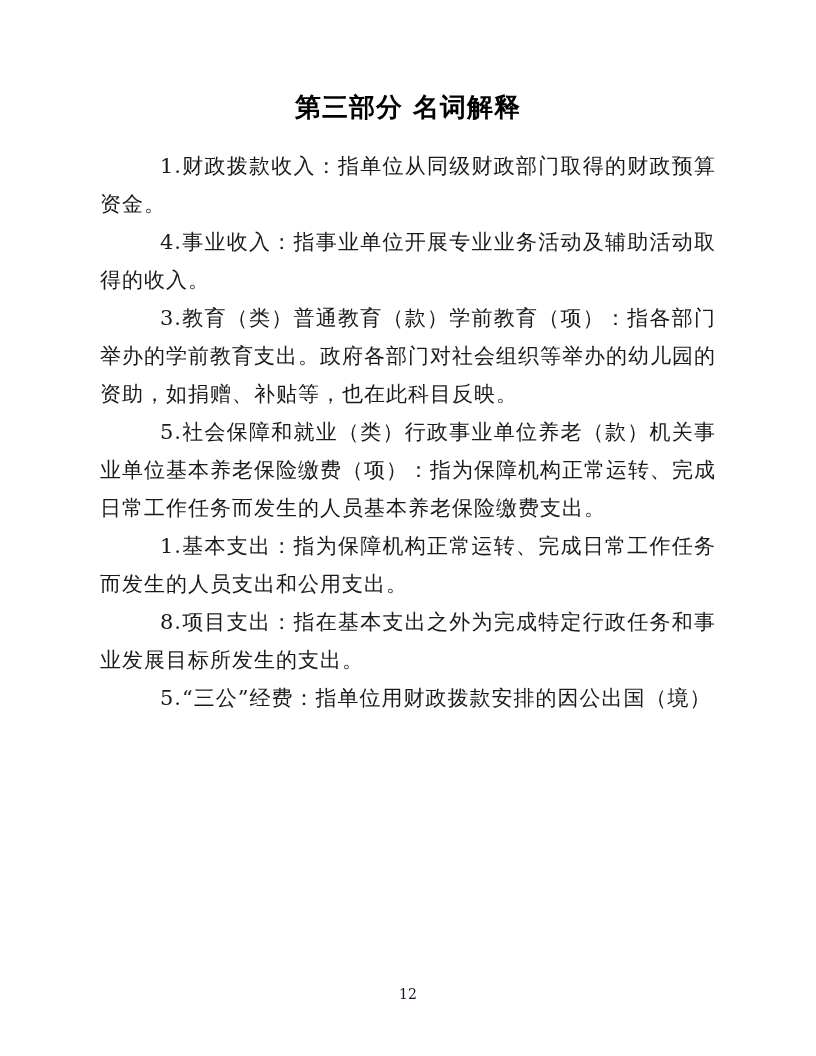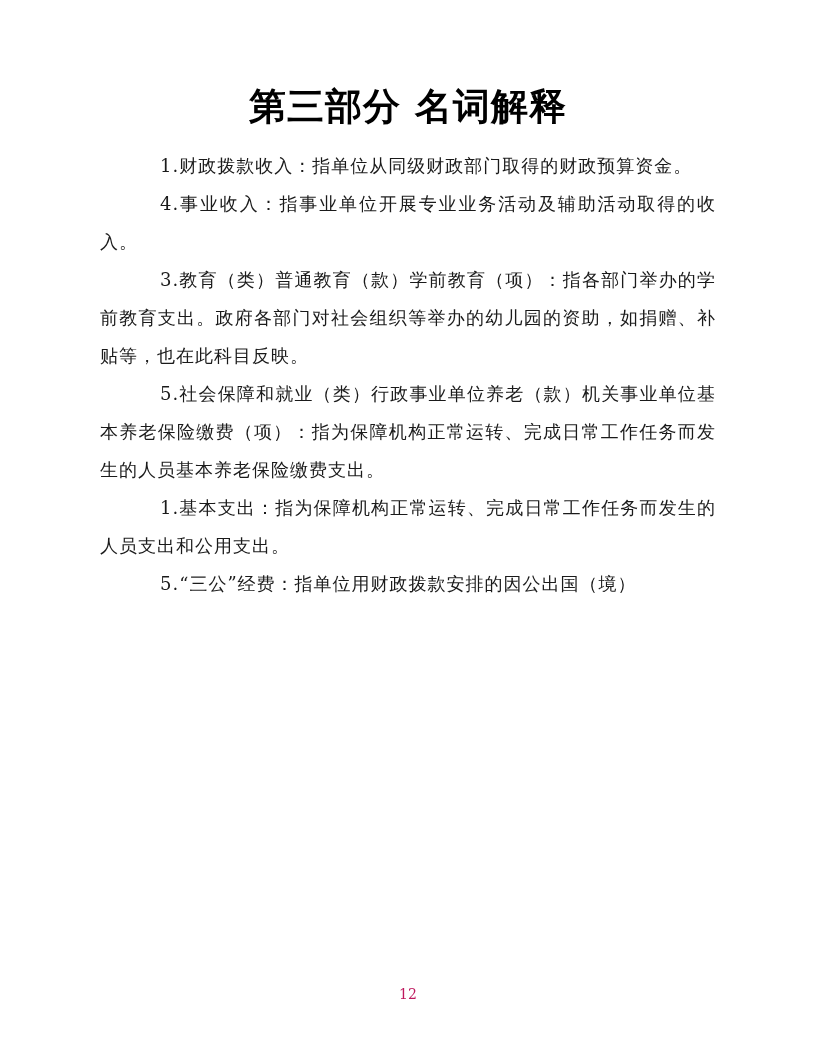--- a/index.html
+++ b/index.html
@@ -16,57 +16,58 @@
   }
   .content {
     position: absolute;
     left: 100px;
     top: 88px;
     width: 616px;
   }
   .doc-title {
     font-family: "DejaVu Sans", "Liberation Sans", sans-serif;
     font-weight: 700;
-    font-size: 37px;
+    font-size: 26px;
     line-height: 38px;
     letter-spacing: 1px;
     text-align: center;
     color: #000000;
     margin: 0 0 21px 0;
   }
   .para {
     margin: 0;
     font-family: "DejaVu Serif", "Liberation Serif", serif;
-    font-size: 18px;
+    font-size: 21px;
     line-height: 38px;
     letter-spacing: 1px;
     color: #1a1a1a;
     text-align: justify;
     text-indent: 60px;
   }
   .page-number {
     position: absolute;
     left: 0;
     top: 986px;
     width: 816px;
     text-align: center;
     font-family: "DejaVu Serif", "Liberation Serif", serif;
     font-size: 14px;
-    color: #be185d;
+    color: #0f172a;
   }
 </style>
 </head>
 <body>
 
 <div class="page">
   <div class="content">
     <h1 class="doc-title">第三部分 名词解释</h1>
 
     <p class="para">1.财政拨款收入：指单位从同级财政部门取得的财政预算资金。</p>
     <p class="para">4.事业收入：指事业单位开展专业业务活动及辅助活动取得的收入。</p>
     <p class="para">3.教育（类）普通教育（款）学前教育（项）：指各部门举办的学前教育支出。政府各部门对社会组织等举办的幼儿园的资助，如捐赠、补贴等，也在此科目反映。</p>
     <p class="para">5.社会保障和就业（类）行政事业单位养老（款）机关事业单位基本养老保险缴费（项）：指为保障机构正常运转、完成日常工作任务而发生的人员基本养老保险缴费支出。</p>
     <p class="para">1.基本支出：指为保障机构正常运转、完成日常工作任务而发生的人员支出和公用支出。</p>
+    <p class="para">8.项目支出：指在基本支出之外为完成特定行政任务和事业发展目标所发生的支出。</p>
     <p class="para">5.“三公”经费：指单位用财政拨款安排的因公出国（境）</p>
   </div>
 
   <div class="page-number">12</div>
 </div>
 
 </body></html>

